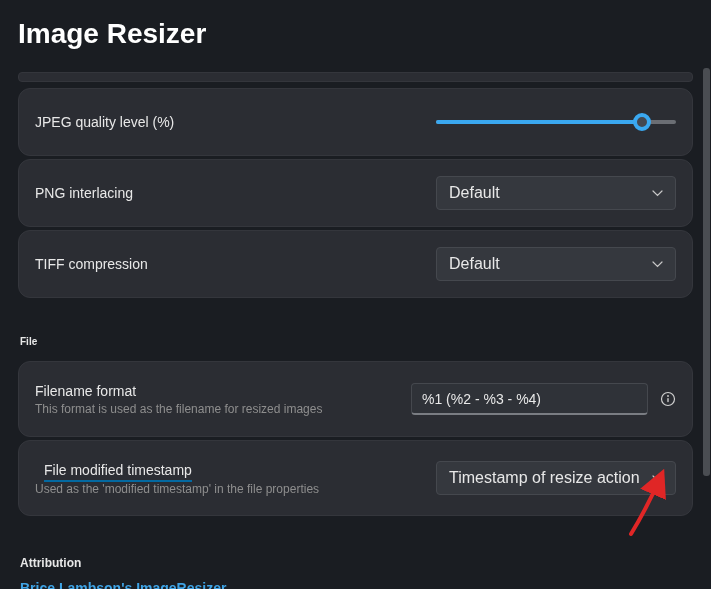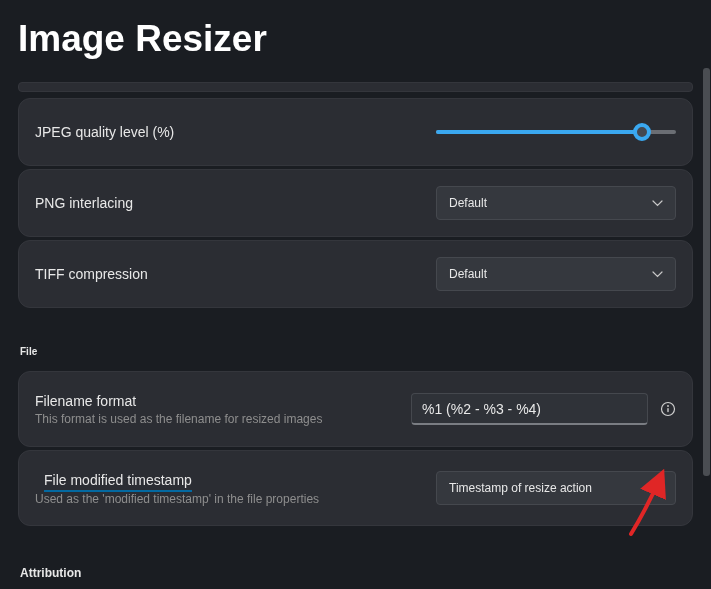--- a/index.html
+++ b/index.html
@@ -9,21 +9,21 @@
     background: #1a1d22;
     font-family: "Segoe UI", -apple-system, sans-serif;
     color: #ffffff;
     overflow: hidden;
     position: relative;
   }
   .header {
     padding: 18px 18px 22px 18px;
   }
   .header h1 {
-    font-size: 37px;
+    font-size: 28px;
     font-weight: 600;
     color: #ffffff;
   }
   .content {
     padding: 0 18px;
     position: relative;
   }
   .scrollbar {
     position: absolute;
     right: 0;
@@ -109,21 +109,21 @@
   .dropdown {
     background: #35383e;
     border: 1px solid #45484e;
     border-radius: 4px;
     height: 34px;
     width: 240px;
     display: flex;
     align-items: center;
     justify-content: space-between;
     padding: 0 12px;
-    font-size: 12px;
+    font-size: 16px;
     color: #e8e8e8;
     cursor: pointer;
   }
   .chevron {
     width: 11px;
     height: 11px;
     display: flex;
     align-items: center;
     justify-content: center;
   }

